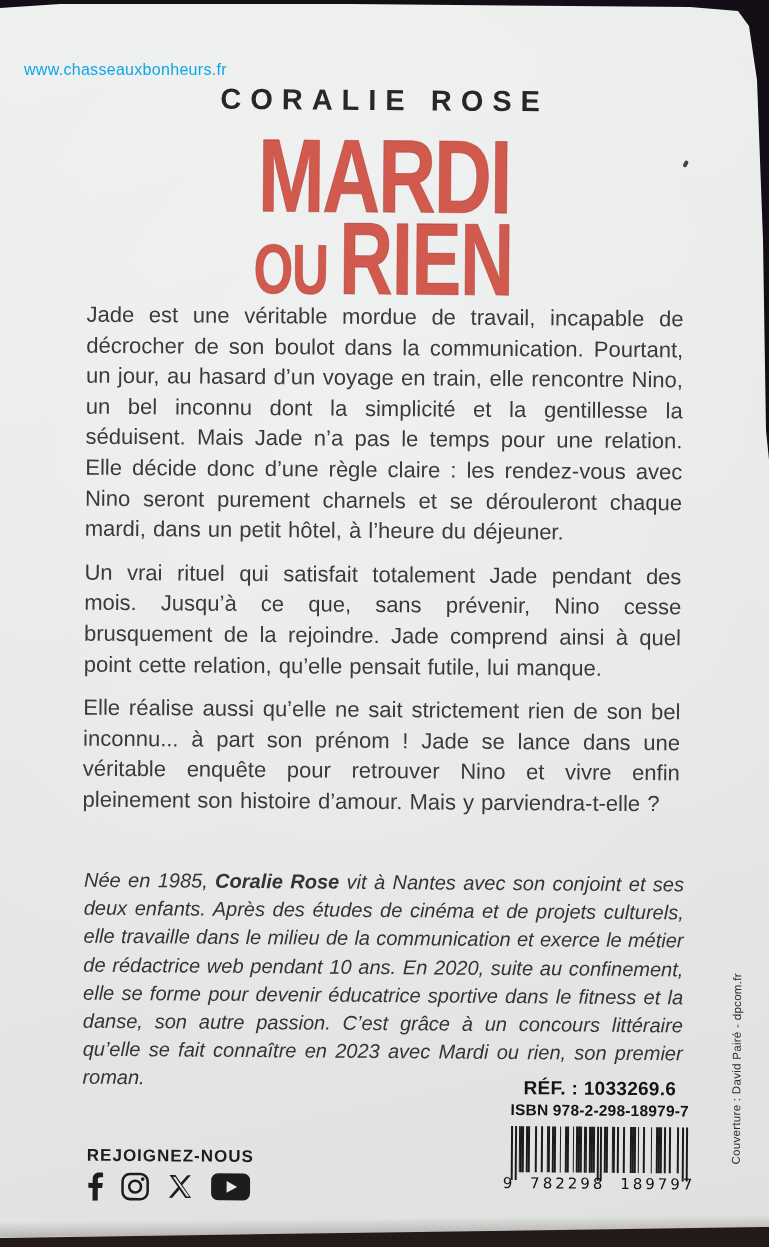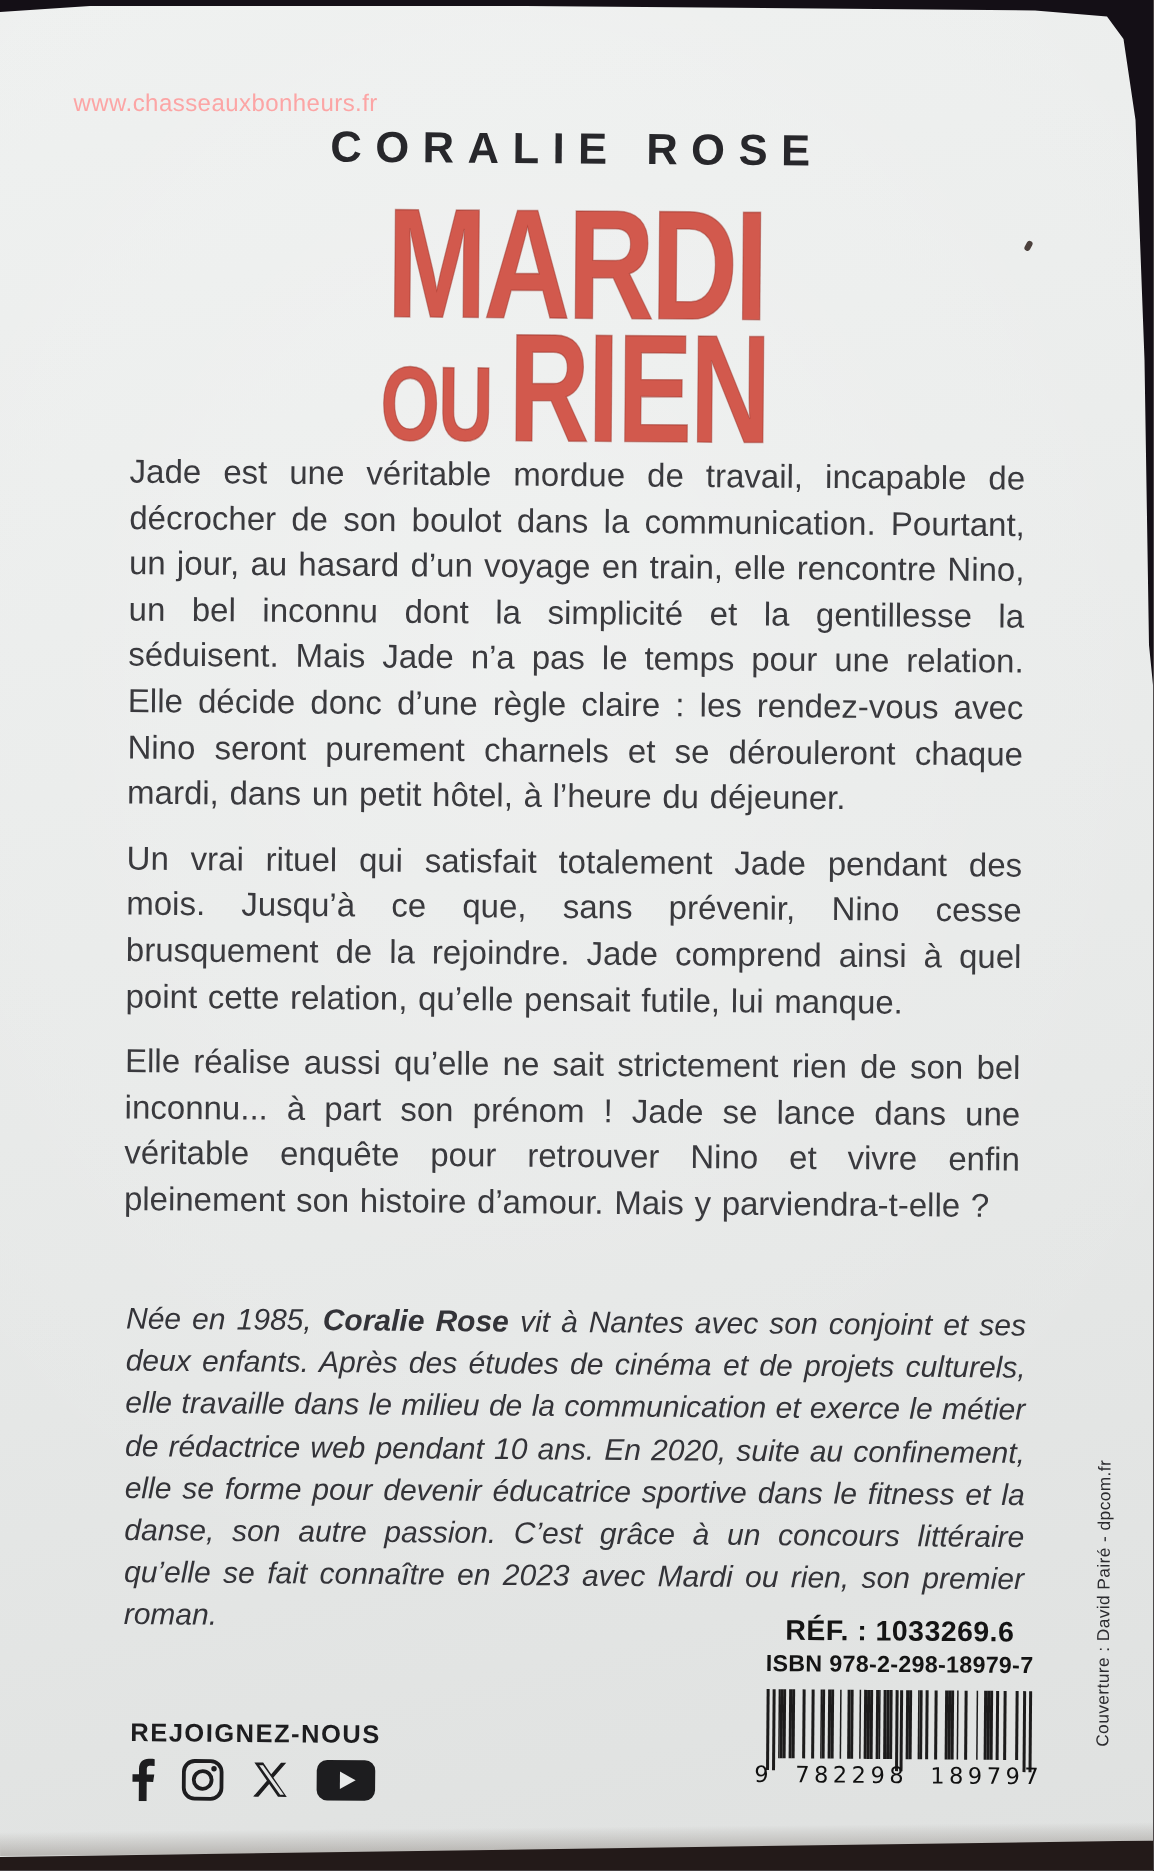--- a/index.html
+++ b/index.html
@@ -80,21 +80,21 @@
   
   .credit{
     position:absolute;left:642px;top:1059px;width:206px;height:14px;
     transform:rotate(-90deg);transform-origin:center;
     font-size:11.5px;color:#2b2b2e;text-align:center;letter-spacing:0.3px;white-space:nowrap;
   }
 
   
   .watermark{
     position:absolute;left:24px;top:61px;z-index:6;
-    font-size:16px;color:#fca5a5;letter-spacing:0.3px;margin-left:25px;
+    font-size:16px;color:#0ea5e9;letter-spacing:0.3px;
   }
   .speck{
     position:absolute;left:684px;top:158px;width:4px;height:7px;z-index:1;
     background:#4c413d;border-radius:2px;transform:rotate(28deg);
   }
   .edge-topright{
     position:absolute;inset:0;z-index:5;background:#140f16;pointer-events:none;
     clip-path:polygon(0 0,769px 0,769px 460px,766px 430px,763px 240px,757px 80px,749px 26px,738px 11px,690px 7px,350px 4px,60px 4px,0 8px);
   }
   .edge-bottom{

